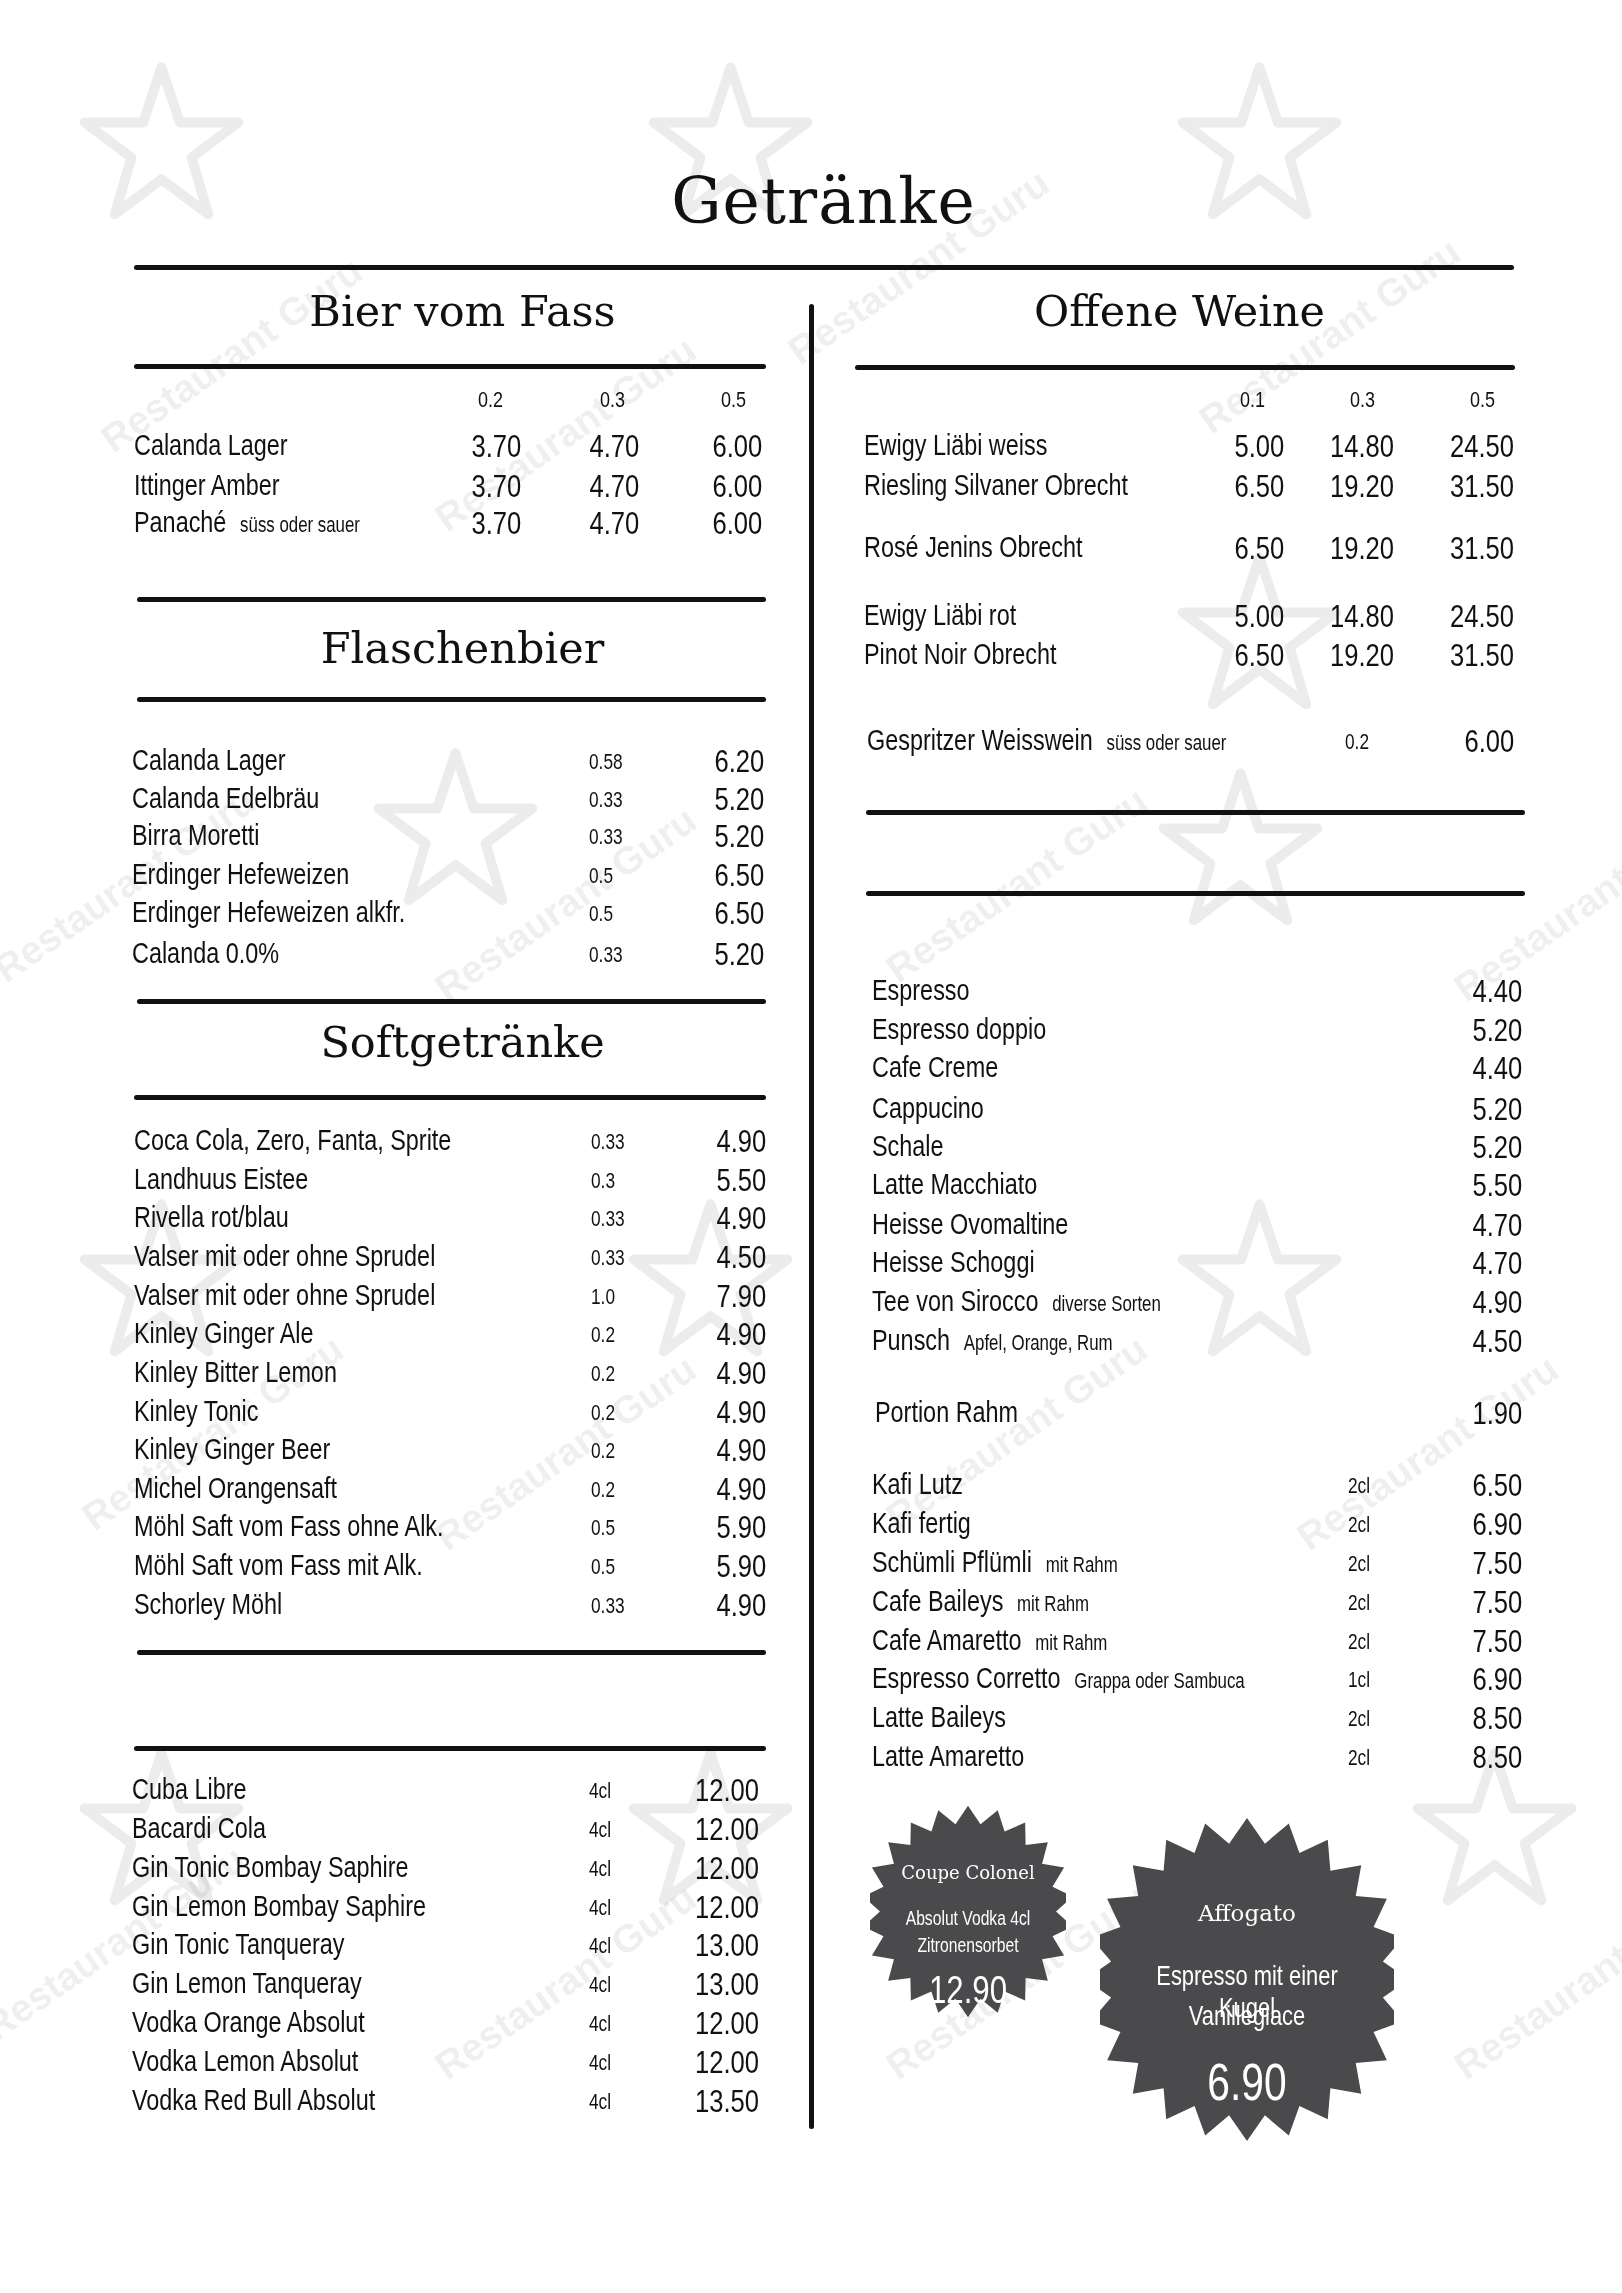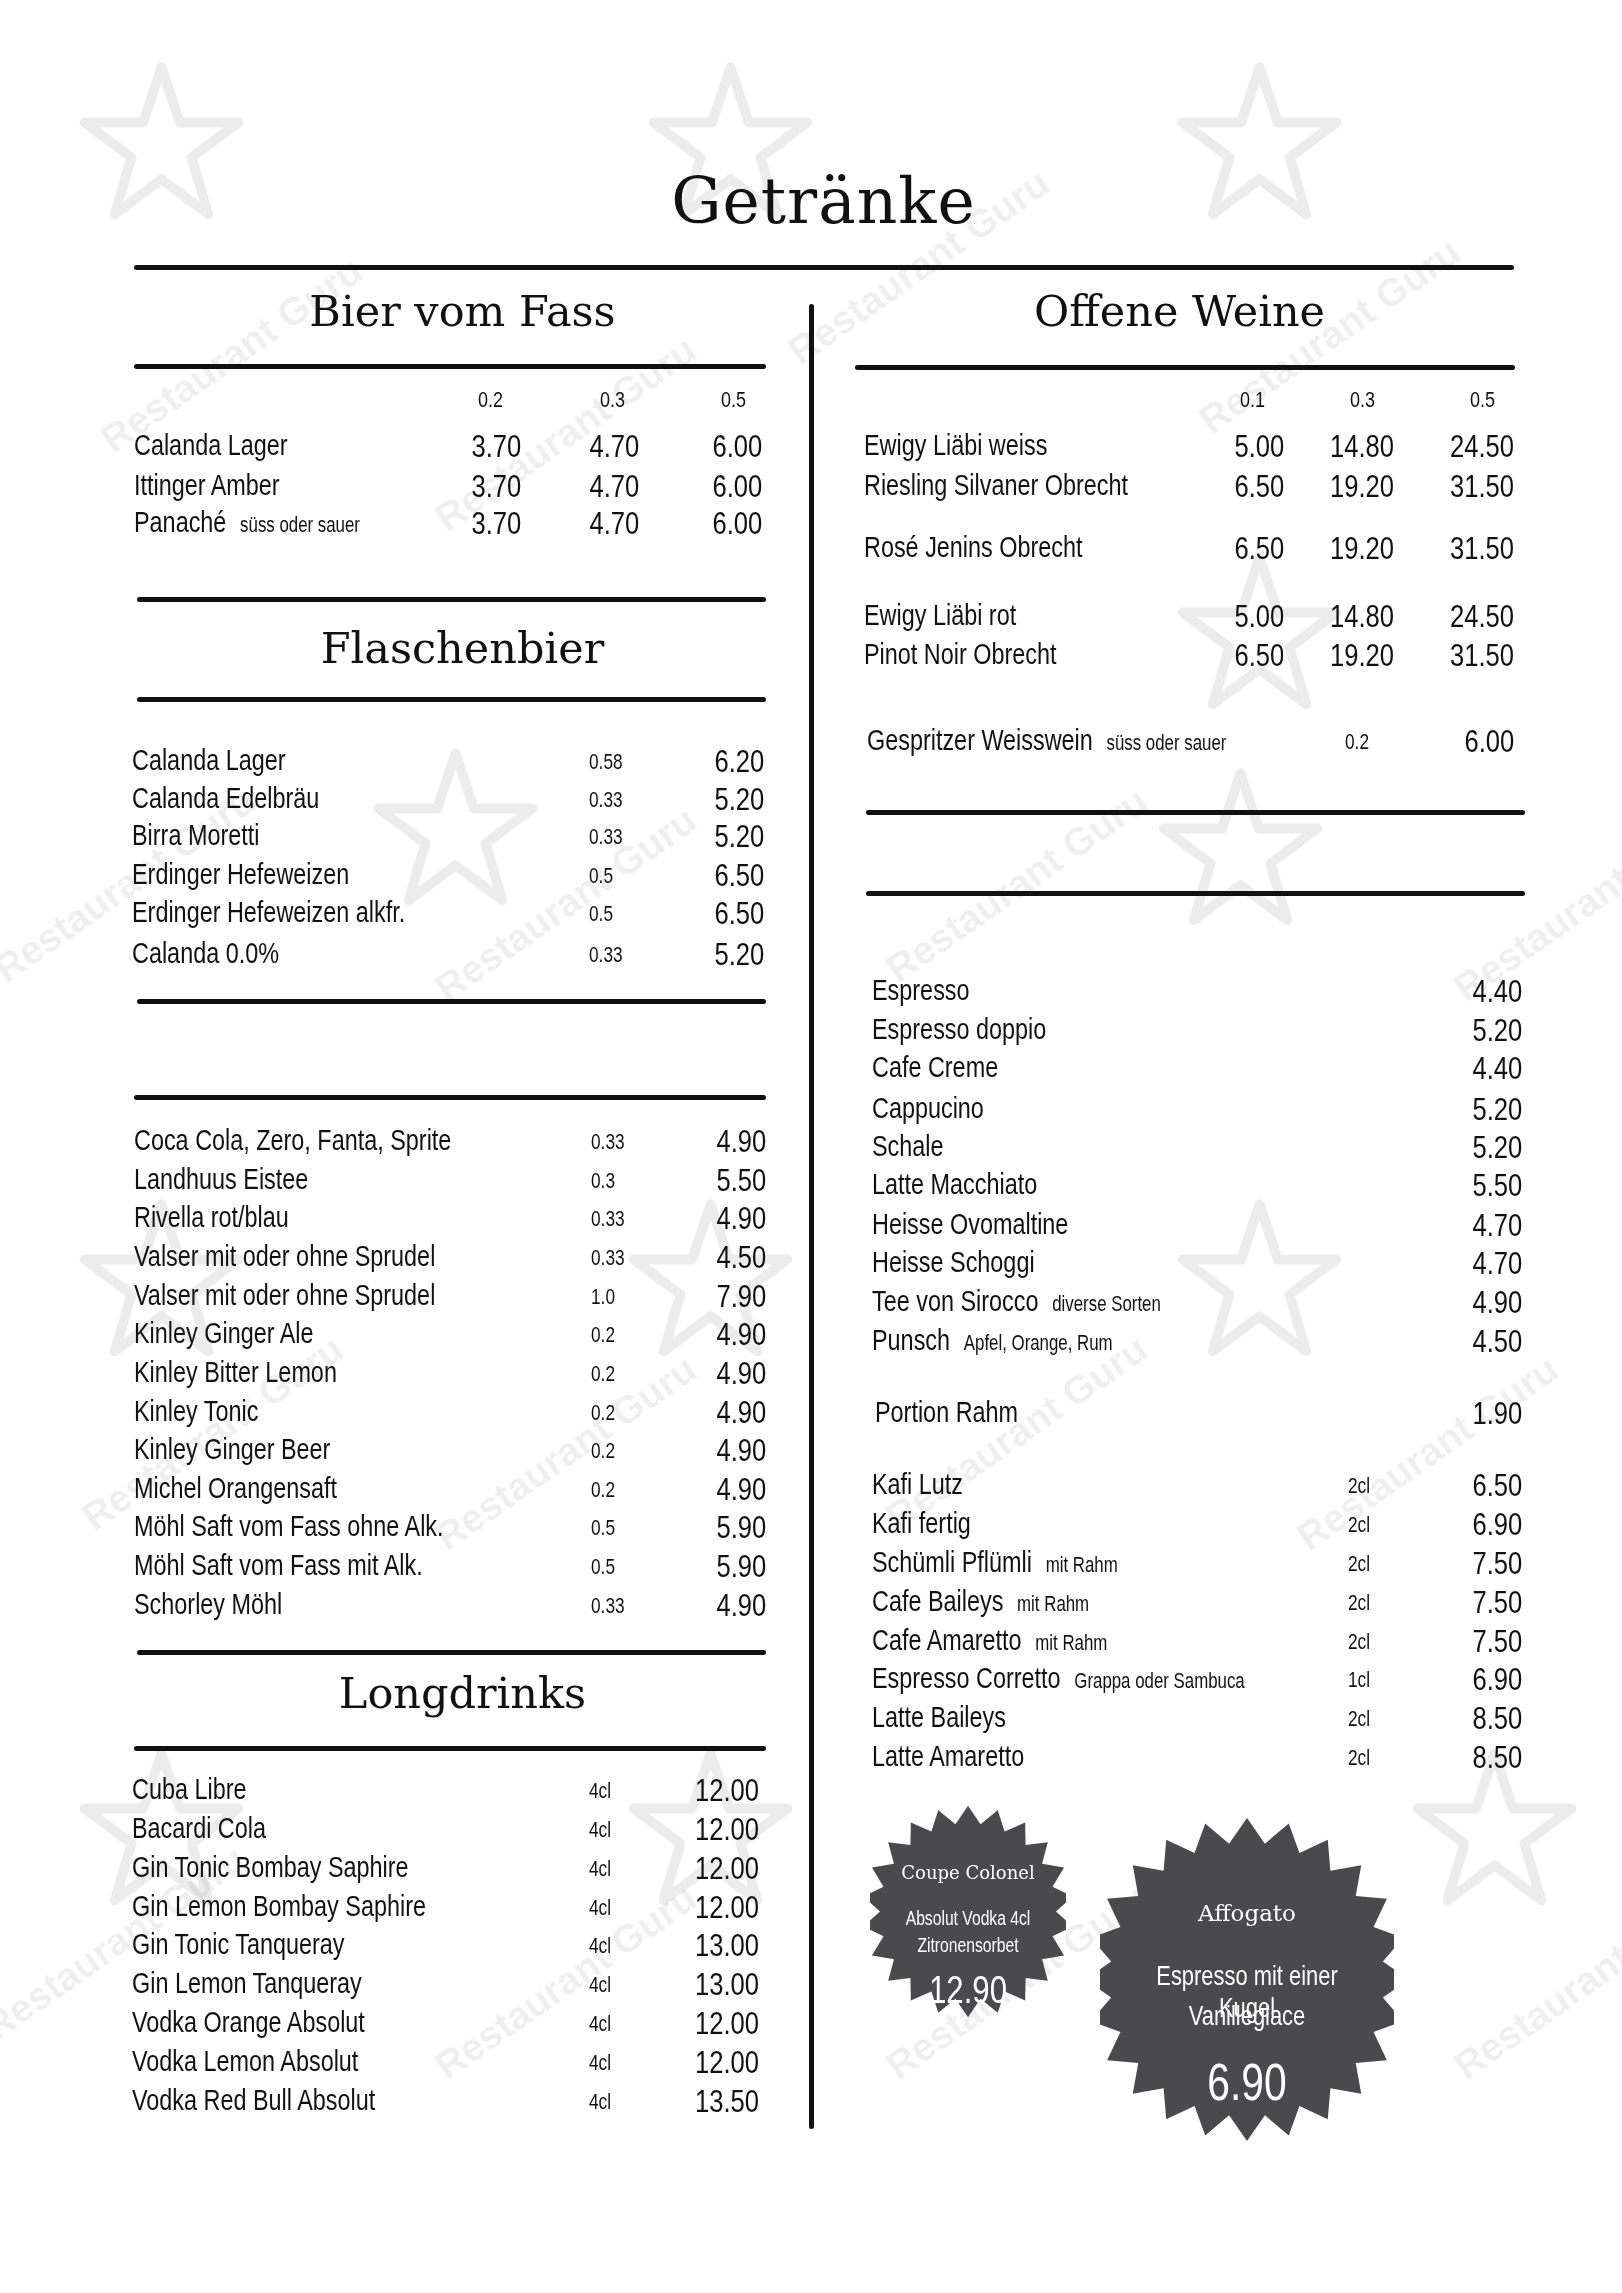--- a/index.html
+++ b/index.html
@@ -144,20 +144,21 @@
         <span class="price" style="right:0;">6.50</span>
       </div>
       <div class="row" style="left:132px; top:936px; width:632px;">
         <span class="name"><span>Calanda 0.0%</span></span>
         <span class="vol" style="left:457px;">0.33</span>
         <span class="price" style="right:0;">5.20</span>
       </div>
     </div>
   <div class="rule" style="left:137px; top:999px; width:629px;"></div>
 
+  <div class="sec-title" style="left:134px; width:657px; top:1017px;">Softgetränke</div>
   <div class="rule" style="left:134px; top:1095px; width:632px;"></div>
   <div id="soft-rows">
       <div class="row" style="left:134px; top:1123px; width:632px;">
         <span class="name"><span>Coca Cola, Zero, Fanta, Sprite</span></span>
         <span class="vol" style="left:457px;">0.33</span>
         <span class="price" style="right:0;">4.90</span>
       </div>
       <div class="row" style="left:134px; top:1162px; width:632px;">
         <span class="name"><span>Landhuus Eistee</span></span>
         <span class="vol" style="left:457px;">0.3</span>
@@ -214,21 +215,20 @@
         <span class="price" style="right:0;">5.90</span>
       </div>
       <div class="row" style="left:134px; top:1587px; width:632px;">
         <span class="name"><span>Schorley Möhl</span></span>
         <span class="vol" style="left:457px;">0.33</span>
         <span class="price" style="right:0;">4.90</span>
       </div>
     </div>
   <div class="rule" style="left:137px; top:1650px; width:629px;"></div>
 
-  <div class="sec-title" style="left:134px; width:657px; top:1668px;">Longdrinks</div>
   <div class="rule" style="left:134px; top:1746px; width:632px;"></div>
   <div id="long-rows">
       <div class="row" style="left:132px; top:1772px; width:627px;">
         <span class="name"><span>Cuba Libre</span></span>
         <span class="vol" style="left:457px;">4cl</span>
         <span class="price" style="right:0;">12.00</span>
       </div>
       <div class="row" style="left:132px; top:1811px; width:627px;">
         <span class="name"><span>Bacardi Cola</span></span>
         <span class="vol" style="left:457px;">4cl</span>

